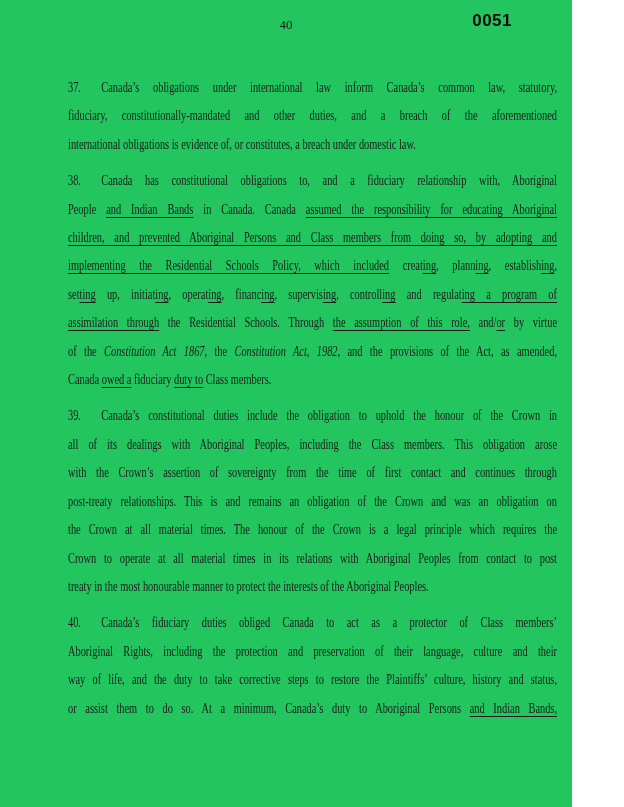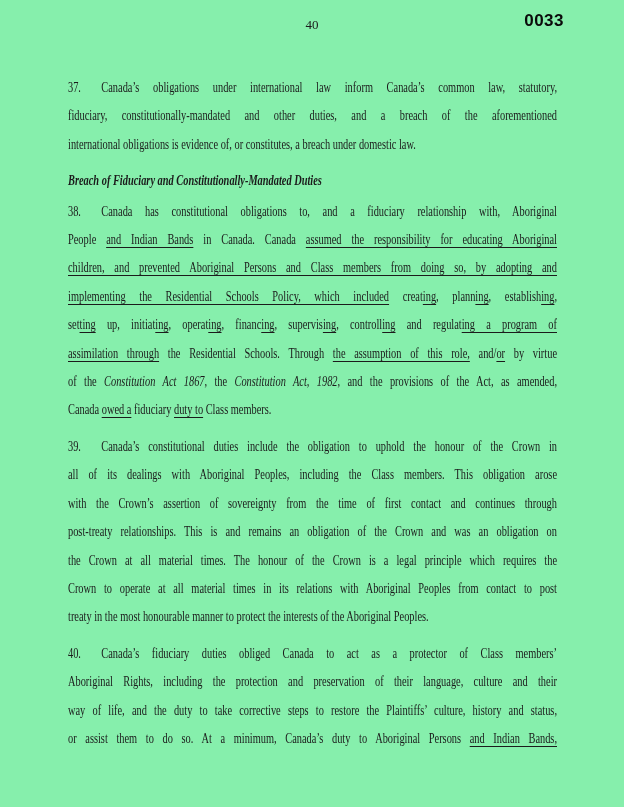--- a/index.html
+++ b/index.html
@@ -2,23 +2,23 @@
 <html><head>
 <meta charset="utf-8">
 <style>
   html, body {
     margin: 0;
     padding: 0;
     background: #ffffff;
   }
   .page {
     position: relative;
-    width: 624px;
+    width: 572px;
     height: 807px;
-    background: #86efac;
+    background: #22c55e;
     font-family: "Liberation Serif", serif;
     color: #1b1b1b;
     overflow: hidden;
   }
   .page-number {
     position: absolute;
     top: 17px;
     left: 0;
     width: 100%;
     text-align: center;
@@ -69,29 +69,26 @@
     display: inline-block;
     width: 45px;
     text-decoration: none;
   }
 </style>
 </head>
 <body>
 
 <div class="page">
   <div class="page-number">40</div>
-  <div class="stamp">0033</div>
+  <div class="stamp">0051</div>
   <div class="content">
       <div class="block para">
         <div class="line just"><span class="num">37.</span><span>Canada’s obligations under international law inform Canada’s common law, statutory,</span></div>
         <div class="line just"><span>fiduciary, constitutionally-mandated and other duties, and a breach of the aforementioned</span></div>
         <div class="line"><span>international obligations is evidence of, or constitutes, a breach under domestic law.</span></div>
-      </div>
-      <div class="block heading">
-        <div class="line"><span>Breach of Fiduciary and Constitutionally-Mandated Duties</span></div>
       </div>
       <div class="block para">
         <div class="line just"><span class="num">38.</span><span>Canada has constitutional obligations to, and a fiduciary relationship with, Aboriginal</span></div>
         <div class="line just"><span>People </span><span class="u">and Indian Bands</span><span> in Canada.  Canada </span><span class="u">assumed the responsibility for educating Aboriginal</span></div>
         <div class="line just"><span class="u">children, and prevented Aboriginal Persons and Class members from doing so, by adopting and</span></div>
         <div class="line just"><span class="u">implementing the Residential Schools Policy, which included</span><span> creat</span><span class="u">ing</span><span>, plann</span><span class="u">ing</span><span>, establish</span><span class="u">ing</span><span>,</span></div>
         <div class="line just"><span>set</span><span class="u">ting</span><span> up, initiat</span><span class="u">ing</span><span>, operat</span><span class="u">ing</span><span>, financ</span><span class="u">ing</span><span>, supervis</span><span class="u">ing</span><span>, controll</span><span class="u">ing</span><span> and regulat</span><span class="u">ing a program of</span></div>
         <div class="line just"><span class="u">assimilation through</span><span> the Residential Schools.  Through </span><span class="u">the assumption of this role,</span><span> and/</span><span class="u">or</span><span> by virtue</span></div>
         <div class="line just"><span>of the </span><span class="i">Constitution Act 1867</span><span>, the </span><span class="i">Constitution Act, 1982</span><span>, and the provisions of the Act, as amended,</span></div>
         <div class="line"><span>Canada </span><span class="u">owed a</span><span> fiduciary </span><span class="u">duty to</span><span> Class members.</span></div>

